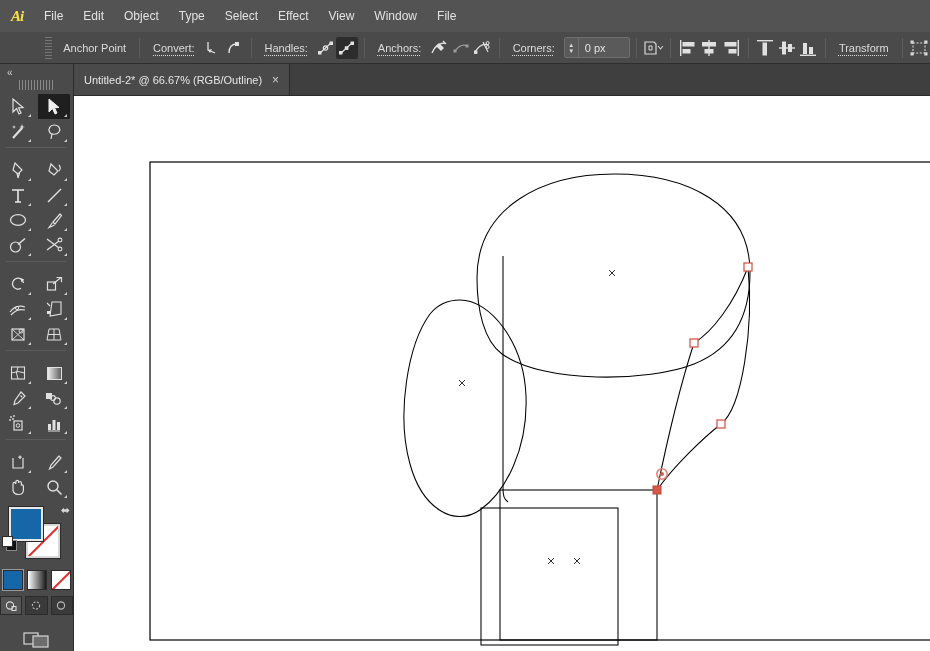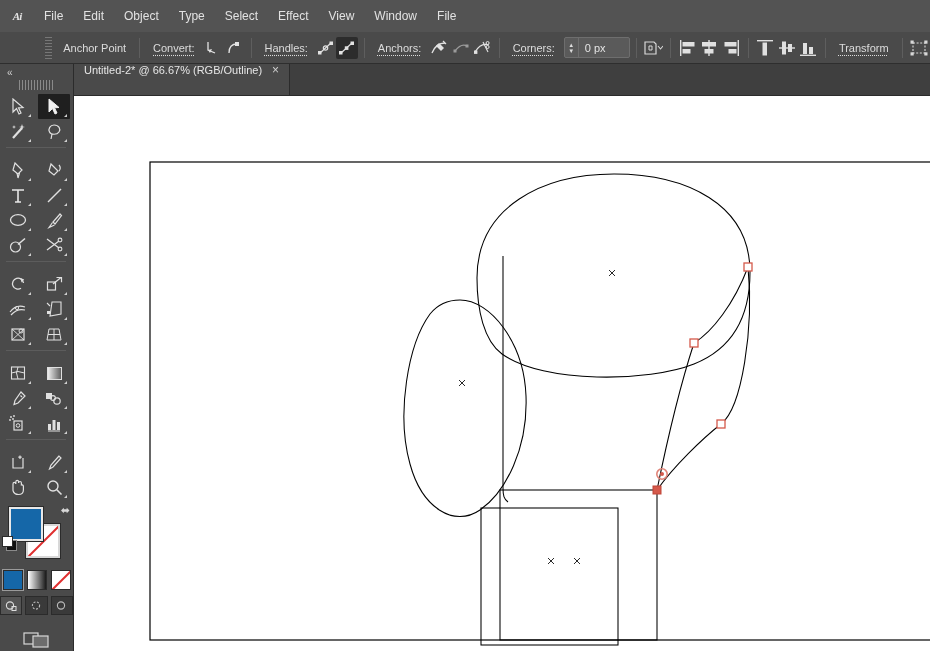--- a/index.html
+++ b/index.html
@@ -13,21 +13,21 @@
   .app{position:relative;width:930px;height:651px;}
 
   
   .menubar{
     position:absolute;left:0;top:0;width:930px;height:32px;
     background:#535353;display:flex;align-items:center;
     box-sizing:border-box;
   }
   .ai-logo{
     width:34px;height:32px;display:flex;align-items:center;justify-content:center;
-    color:#e5e5e5;font-weight:bold;font-size:11px;font-style:italic;
+    color:#fde047;font-weight:bold;font-size:15px;font-style:italic;
     font-family:"Liberation Serif", serif;letter-spacing:-1px;
   }
   .menu-item{
     padding:8px 10px;height:32px;line-height:32px;font-size:12px;color:#e2e2e2;
     cursor:default;white-space:nowrap;
   }
   .menubar-right{margin-left:18px;display:flex;align-items:center;gap:10px;}
   .sq-btn{
     width:20px;height:18px;border:1px solid #9a9a9a;border-radius:2px;
     background:#5d5d5d;color:#e0e0e0;font-size:9px;font-weight:bold;
@@ -66,21 +66,21 @@
   .stepper .val{padding:0 8px 0 6px;font-size:11px;color:#e4e4e4;min-width:36px;}
 
   
   .tabbar{
     position:absolute;left:0;top:64px;width:930px;height:32px;
     background:#3f3f3f;border-bottom:1px solid #2b2b2b;box-sizing:border-box;
   }
   .doctab{
     position:absolute;left:74px;top:0;height:31px;
     background:#4a4a4a;border-right:1px solid #2b2b2b;
-    display:flex;padding:0 10px;gap:10px;
+    display:flex;align-items:center;padding:0 10px;gap:10px;
   }
   .doctab .t{font-size:11px;color:#e6e6e6;white-space:nowrap;}
   .doctab .x{font-size:12px;color:#cfcfcf;line-height:1;}
 
   
   .toolbar{
     position:absolute;left:0;top:64px;width:74px;height:587px;
     background:#4a4a4a;border-right:1px solid #2b2b2b;box-sizing:border-box;
   }
   .tb-collapse{height:16px;display:flex;align-items:center;padding-left:7px;color:#cfcfcf;font-size:10px;}

